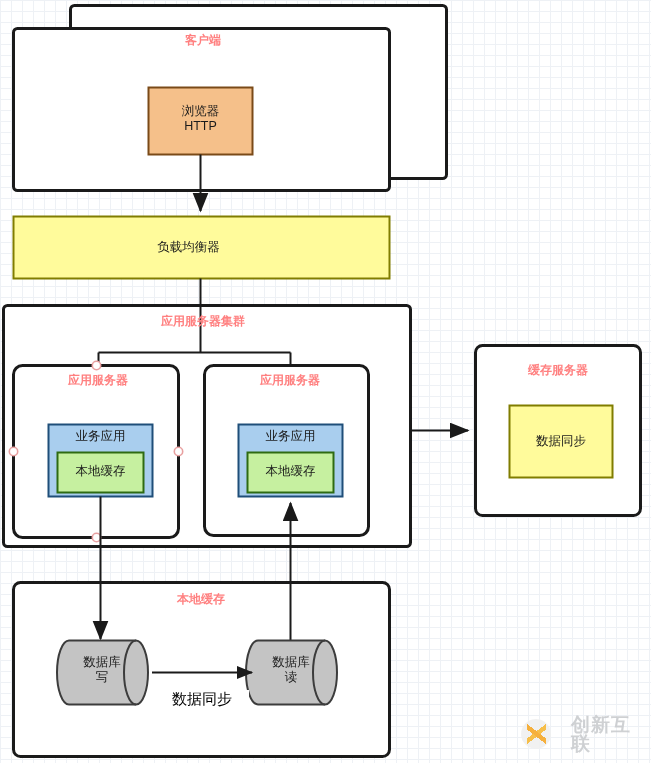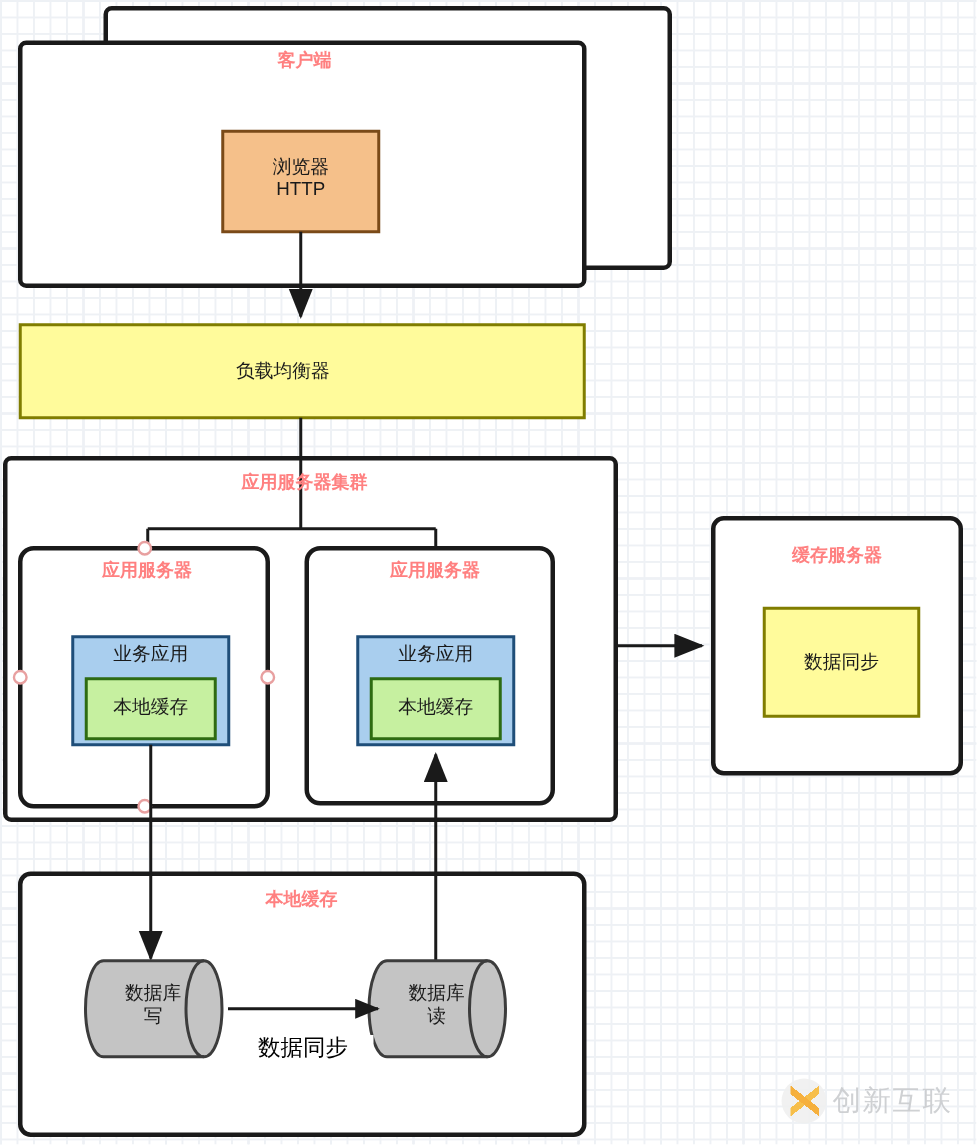--- a/index.html
+++ b/index.html
@@ -74,24 +74,25 @@
     content: "";
     position: absolute;
     left: 6px; top: 5px;
     width: 19px; height: 20px;
     background:
       linear-gradient(38deg, transparent 42%, #F5A623 42%, #F5A623 58%, transparent 58%),
       linear-gradient(-38deg, transparent 42%, #F7B733 42%, #F7B733 58%, transparent 58%);
   }
   .wm-text {
     font-size: 19px;
-    font-weight: normal;
+    font-weight: bold;
     color: #C9CBCE;
     letter-spacing: 1px;
     line-height: 1;
+    margin-left: 16px;
   }
 </style>
 </head>
 <body>
 
 <div id="canvas">
 
   <svg id="vec" viewBox="0 0 651 763" xmlns="http://www.w3.org/2000/svg">
     <defs>
       <marker id="ah" markerWidth="11" markerHeight="11" refX="9.2" refY="4" orient="auto">

